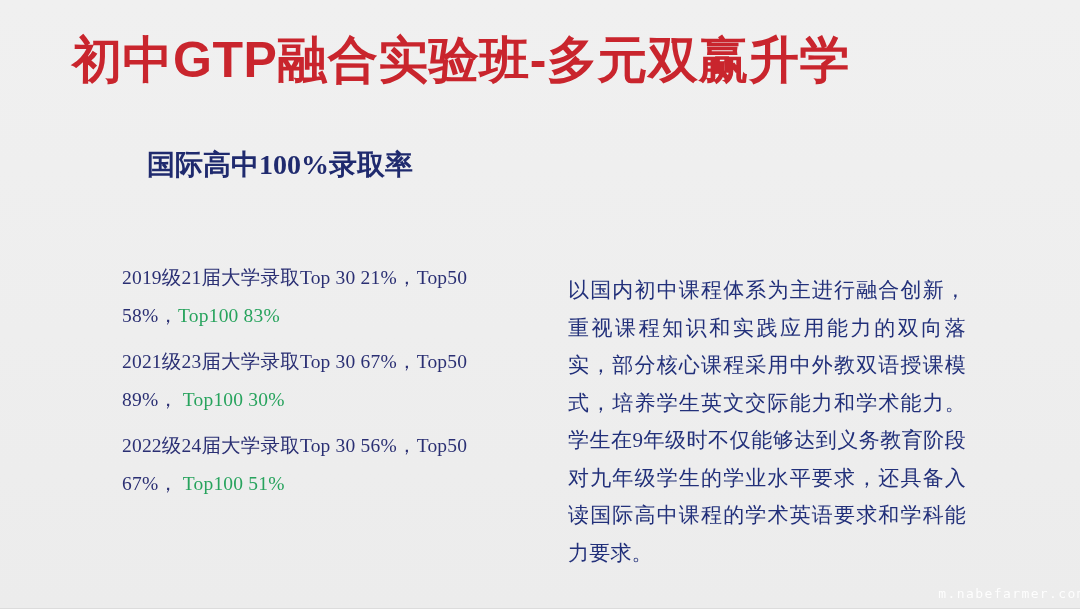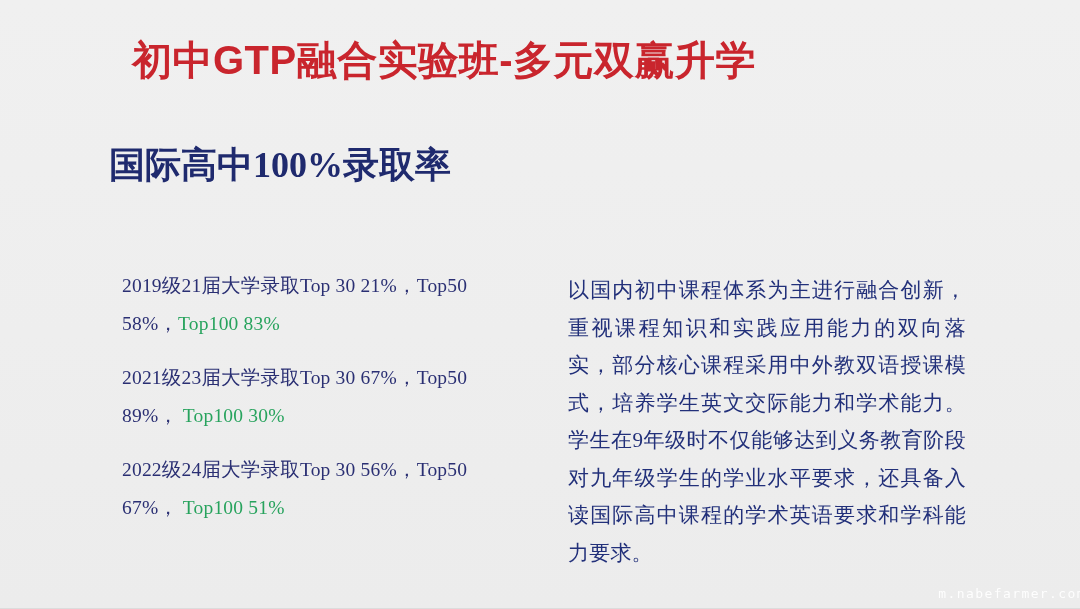--- a/index.html
+++ b/index.html
@@ -22,26 +22,26 @@
     background: linear-gradient(180deg, #f0f0f0 0%, #eeeeee 55%, #ececec 100%);
     box-sizing: border-box;
     border-bottom: 1px solid #dcdcdc;
     overflow: hidden;
   }
 
   
   .slide-title {
     position: absolute;
     top: 37px;
-    left: 0;
+    left: 17px;
     width: 888px;
     text-align: center;
     font-family: "Liberation Sans", "DejaVu Sans", sans-serif;
     font-weight: 700;
-    font-size: 40px;
+    font-size: 50px;
     line-height: 46px;
     letter-spacing: 0.5px;
     color: #c9252d;
     white-space: nowrap;
   }
 
   
   .columns {
     position: absolute;
     top: 148px;
@@ -54,21 +54,21 @@
   .column {
     position: relative;
     flex: 0 0 540px;
     width: 540px;
     box-sizing: border-box;
   }
 
   .col-heading {
     font-family: "Liberation Serif", "DejaVu Serif", serif;
     font-weight: 700;
-    font-size: 36px;
+    font-size: 28px;
     line-height: 34px;
     color: #1f2a6e;
     text-align: center;
     white-space: nowrap;
   }
   .col-left .col-heading { padding-left: 20px; }
   .col-right .col-heading { padding-left: 22px; }
 
   
   .stats-list {
@@ -78,21 +78,21 @@
     position: absolute;
     top: 103px;
     left: 122px;
     width: 400px;
   }
   .stat-item {
     font-family: "Liberation Serif", "DejaVu Serif", serif;
     font-size: 19.5px;
     line-height: 38px;
     color: #2a2f73;
-    margin: 16px 0 0 0;
+    margin: 8px 0 0 0;
     text-align: left;
     letter-spacing: 0.2px;
   }
   .stat-item .stat-main { color: #2a2f73; }
   .stat-item .stat-top100 {
     color: #27a35d;
     font-weight: 400;
   }
 
   

